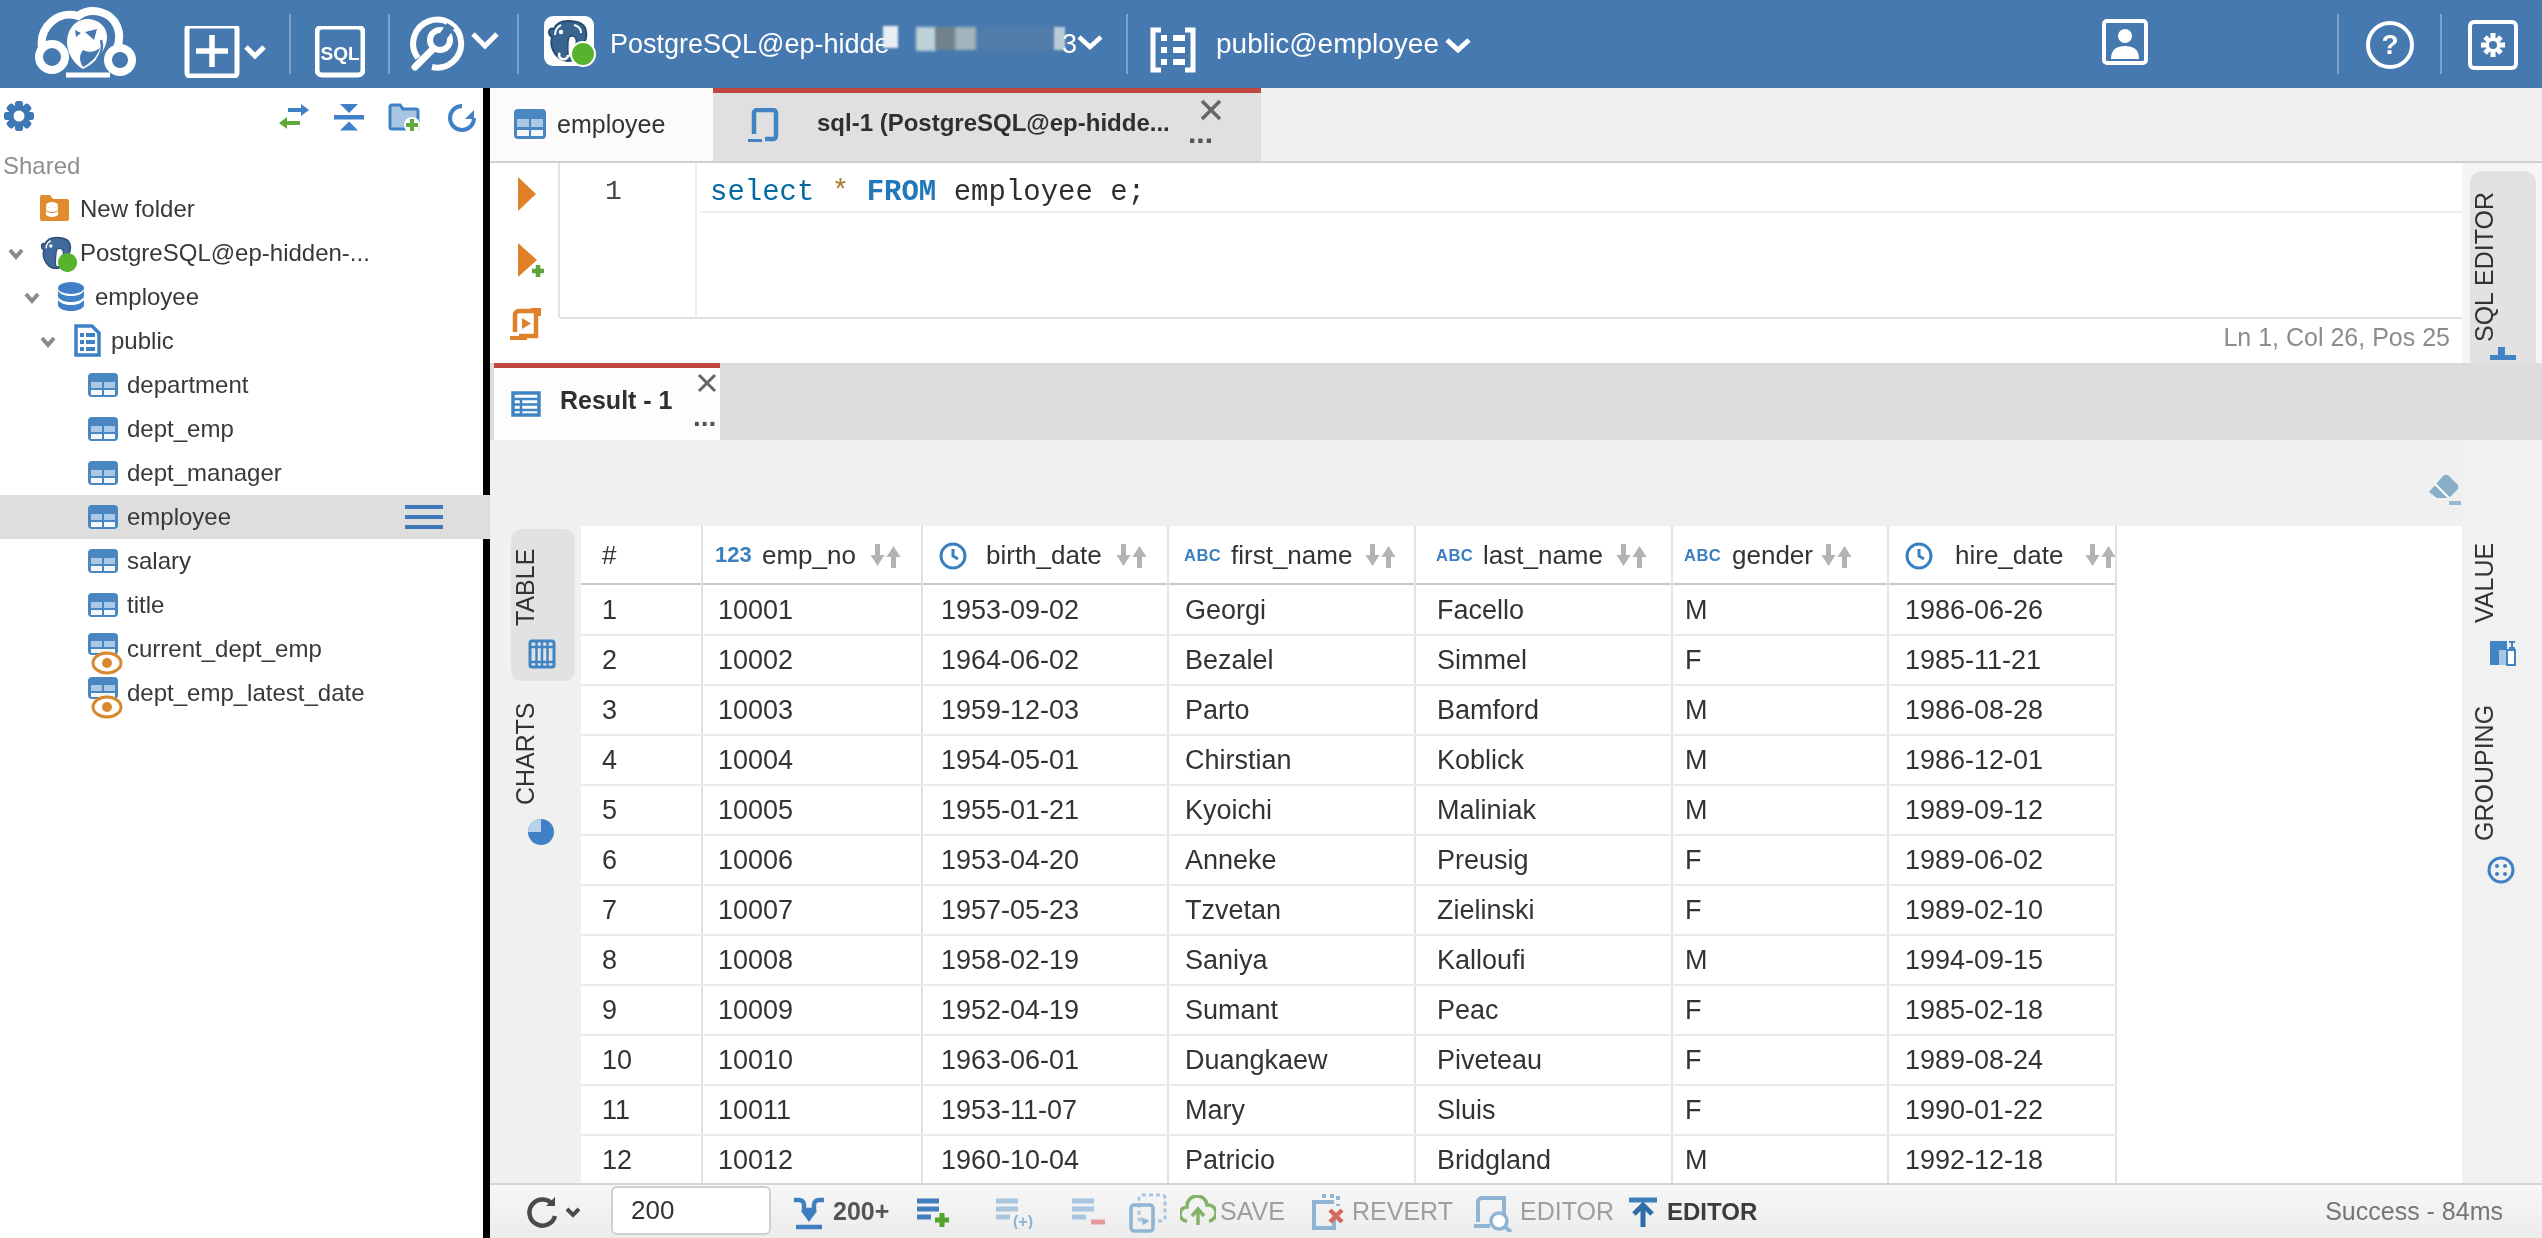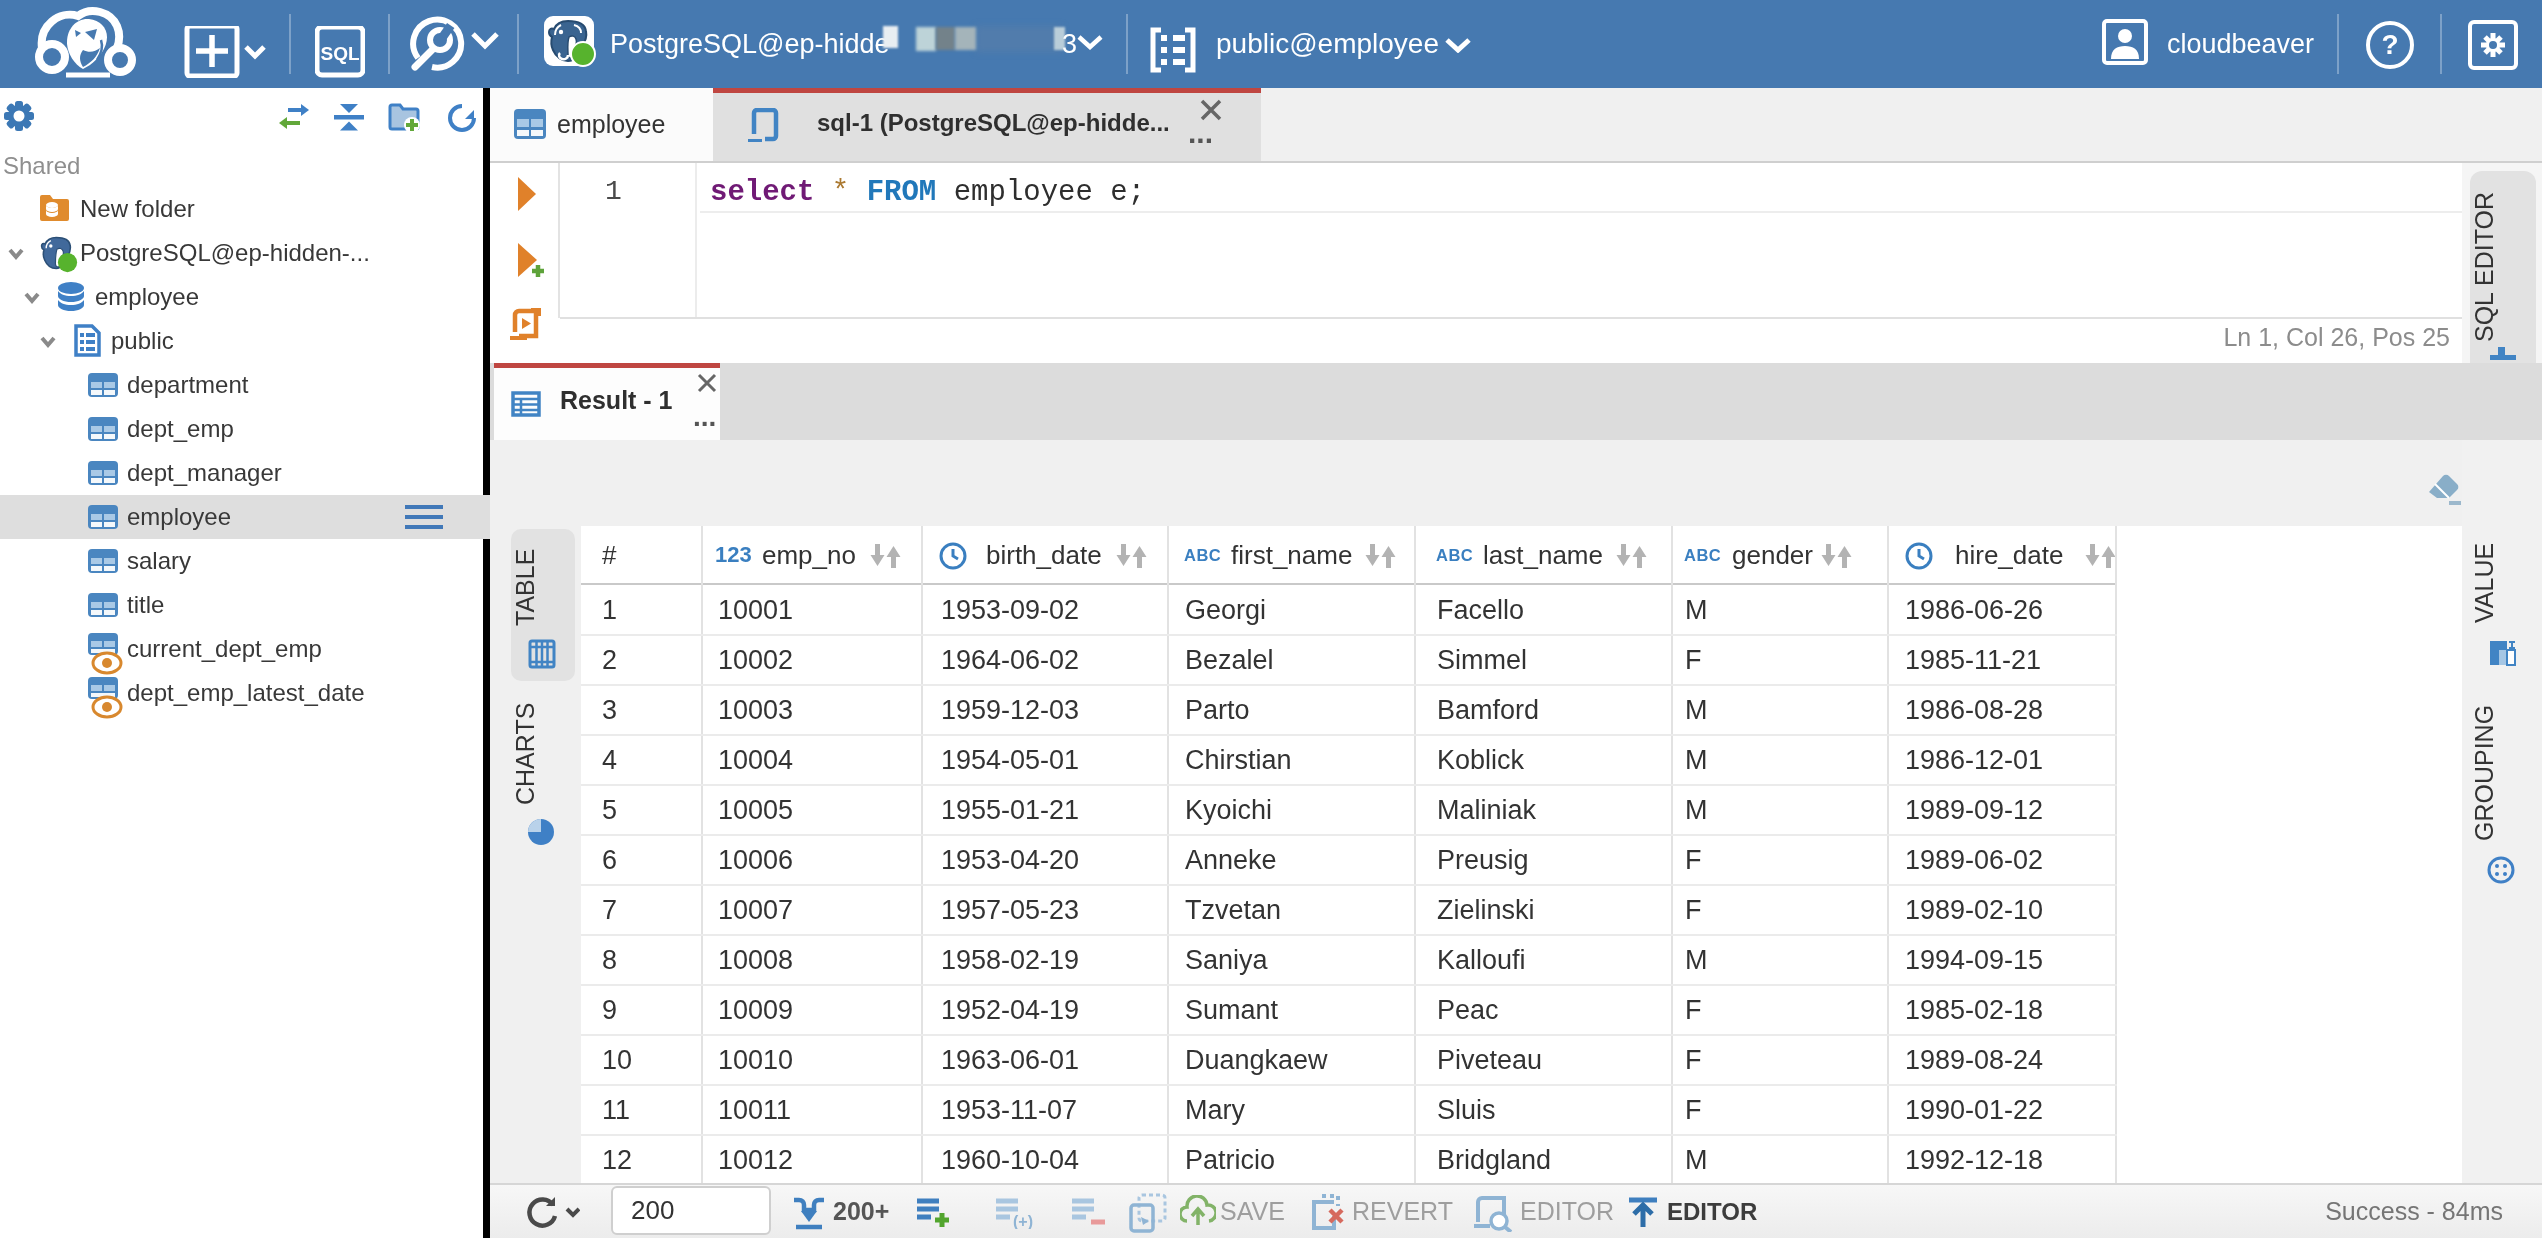--- a/index.html
+++ b/index.html
@@ -114,21 +114,20 @@
     <div class="ttext" style="left:1216px">public@employee</div>
     <svg class="abs" style="left:1444px;top:37px" width="28" height="16" viewBox="0 0 28 16">
       <path d="M3 3 L14 13 L25 3" fill="none" stroke="#fff" stroke-width="5"></path>
     </svg>
 
     <svg class="abs" style="left:2102px;top:19px" width="46" height="46" viewBox="0 0 46 46">
       <rect x="2" y="2" width="42" height="42" rx="3" fill="none" stroke="#fff" stroke-width="4"></rect>
       <circle cx="23" cy="17" r="7" fill="#fff"></circle>
       <path d="M9 40 C9 30 15 27 23 27 C31 27 37 30 37 40 Z" fill="#fff"></path>
     </svg>
-    <div class="ttext" style="left:2167px;font-size:27px">cloudbeaver</div>
     <div class="tsep" style="left:2337px"></div>
     <svg class="abs" style="left:2365px;top:20px" width="50" height="50" viewBox="0 0 50 50">
       <circle cx="25" cy="25" r="22" fill="none" stroke="#fff" stroke-width="4"></circle>
       <text x="25" y="34" font-family="Liberation Sans" font-size="28" font-weight="bold" fill="#fff" text-anchor="middle">?</text>
     </svg>
     <div class="tsep" style="left:2440px"></div>
     <svg class="abs" style="left:2468px;top:20px" width="50" height="50" viewBox="0 0 50 50">
       <rect x="2" y="2" width="46" height="46" rx="4" fill="none" stroke="#fff" stroke-width="4"></rect>
       <g fill="#fff">
         <circle cx="25" cy="25" r="7"></circle>
@@ -347,21 +346,21 @@
     <svg class="abs" style="left:19px;top:145px" width="34" height="33" viewBox="0 0 34 33">
       <path d="M10 3 H27 V28 H10" fill="none" stroke="#e0812a" stroke-width="4.5"></path>
       <path d="M22 1 H30 V8" fill="none" stroke="#e0812a" stroke-width="4"></path>
       <path d="M10 3 a4 4 0 0 0-4 4 V24" fill="none" stroke="#e0812a" stroke-width="4.5"></path>
       <path d="M1 28 H18 V32 H1 Z" fill="#e0812a"></path>
       <path d="M13 10 L22 15.5 L13 21 Z" fill="#e0812a"></path>
     </svg>
     <div class="abs" style="left:68px;top:0;width:2px;height:155px;background:#e3e3e3"></div>
     <div class="abs" style="left:115px;top:13px;font-size:28px;color:#4a4a4a;font-family:'Liberation Mono',monospace">1</div>
     <div class="abs" style="left:205px;top:0;width:2px;height:154px;background:#ececec"></div>
-    <div class="abs" style="left:220px;top:13px;font-size:29px;font-family:'Liberation Mono',monospace;color:#2e2e2e;white-space:pre"><span style="color:#701a75;font-weight:bold">select</span> <span style="color:#ab7a32">*</span> <span style="color:#2178ba;font-weight:bold">FROM</span> employee e;</div>
+    <div class="abs" style="left:220px;top:13px;font-size:29px;font-family:'Liberation Mono',monospace;color:#2e2e2e;white-space:pre"><span style="color:#0369a1;font-weight:normal">select</span> <span style="color:#ab7a32">*</span> <span style="color:#2178ba;font-weight:bold">FROM</span> employee e;</div>
     <div class="abs" style="left:210px;top:48px;width:1762px;height:2px;background:#ededed"></div>
     <div class="abs" style="left:70px;top:154px;width:1902px;height:2px;background:#e0e0e0"></div>
     <div class="abs" style="left:1500px;top:160px;width:460px;height:40px;text-align:right;font-size:25px;color:#8c8c8c">Ln 1, Col 26, Pos 25</div>
 
     <div class="abs" style="left:1972px;top:0;width:80px;height:200px;background:#f5f5f5"></div>
     <div class="abs" style="left:1980px;top:8px;width:66px;height:192px;background:#e2e2e2;border-radius:12px 12px 0 0"></div>
     <div class="abs vert" style="left:1980px;top:24px;width:66px;height:160px;font-size:25px;color:#333;text-align:center">SQL EDITOR</div>
     <svg class="abs" style="left:2000px;top:182px" width="26" height="18" viewBox="0 0 26 14">
         <rect x="0" y="8" width="26" height="5" fill="#4184c4"></rect>
         <rect x="8" y="0" width="7" height="9" fill="#4184c4"></rect>

